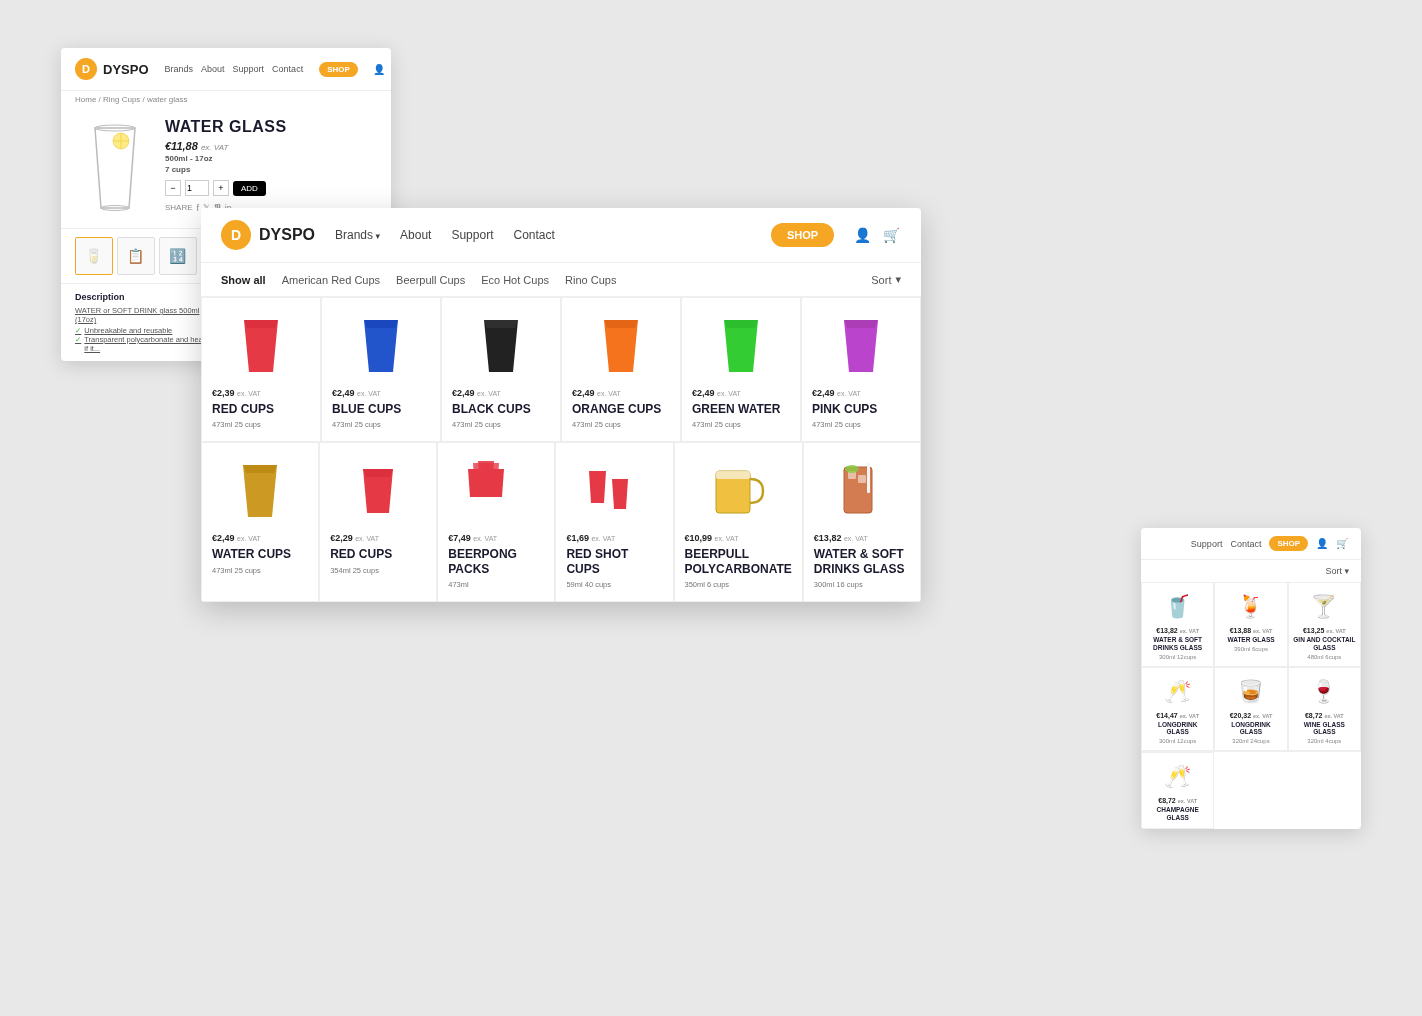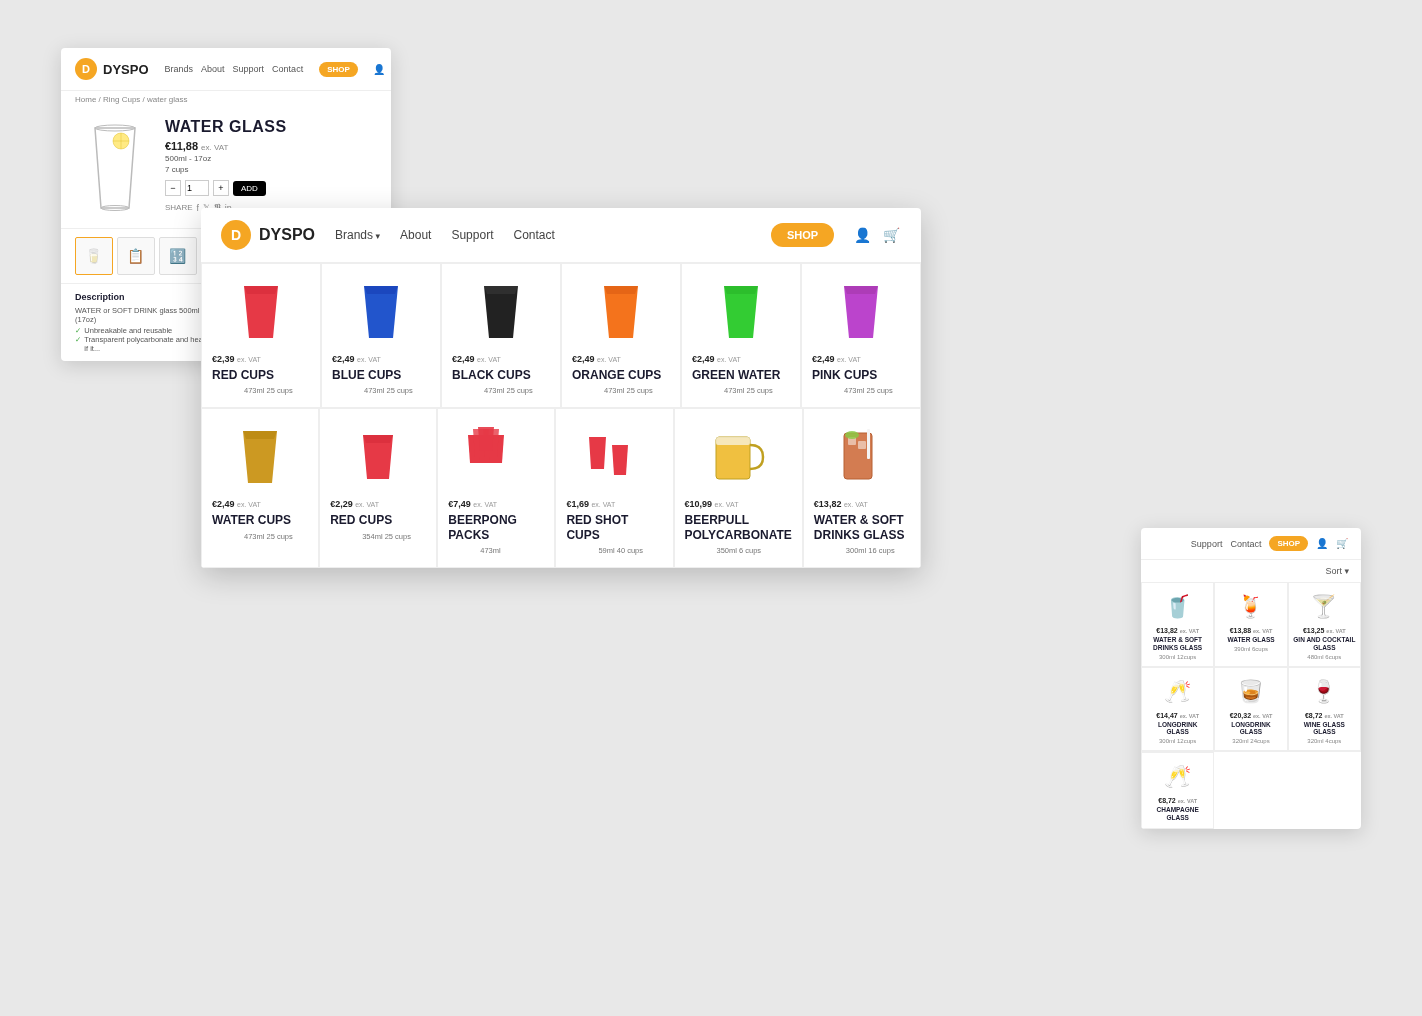--- a/index.html
+++ b/index.html
@@ -126,32 +126,34 @@
       font-weight: 900;
       color: #1a1a2e;
       margin-bottom: 4px;
       letter-spacing: 0.5px;
     }
 
     .product-price-lg {
       font-size: 11px;
       font-weight: bold;
       color: #222;
+      font-style: italic;
     }
 
     .product-price-lg .ex-vat {
       font-size: 8px;
       color: #888;
       font-weight: normal;
     }
 
     .product-volume {
       font-size: 8px;
       color: #555;
       margin-top: 2px;
+      font-weight: bold;
     }
 
     .qty-row {
       display: flex;
       align-items: center;
       gap: 4px;
       margin-top: 6px;
     }
 
     .qty-btn {
@@ -232,21 +234,21 @@
       margin-bottom: 4px;
     }
 
     .desc-grid {
       display: flex;
       gap: 8px;
       font-size: 7.5px;
       color: #555;
     }
 
-    .desc-col { flex: 1; }
+    .desc-col { flex: 1; text-decoration: underline; }
     .desc-row { margin-bottom: 2px; }
     .desc-label { color: #888; }
     .desc-value { color: #333; font-weight: bold; }
     .check-item { display: flex; gap: 3px; align-items: flex-start; }
     .check-mark { color: #4a4; }
 
     
     .card-shop {
       position: absolute;
       top: 160px;
@@ -391,21 +393,20 @@
       font-weight: 900;
       color: #1a1a2e;
       align-self: flex-start;
       line-height: 1.2;
     }
 
     .prod-detail {
       font-size: 7.5px;
       color: #777;
       align-self: flex-start;
-      margin-left: 32px;
     }
 
     
     .card-right {
       position: absolute;
       top: 480px;
       right: 0;
       width: 220px;
       background: #fff;
       border-radius: 4px;
@@ -594,20 +595,31 @@
         <span>Support</span>
         <span>Contact</span>
       </div>
       <button class="shop-btn">SHOP</button>
       <div class="shop-nav-icons">
         <span>👤</span>
         <span>🛒</span>
       </div>
     </div>
 
+    <div class="filter-bar">
+      <span class="filter-item active">Show all</span>
+      <span class="filter-item">American Red Cups</span>
+      <span class="filter-item">Beerpull Cups</span>
+      <span class="filter-item">Eco Hot Cups</span>
+      <span class="filter-item">Rino Cups</span>
+      <div class="sort-btn">
+        <span>Sort</span>
+        <span>▾</span>
+      </div>
+    </div>
 
     <div class="products-grid">
 
       <div class="product-card">
         <div class="cup-img">
           <svg class="cup-svg" viewBox="0 0 44 58" xmlns="http://www.w3.org/2000/svg">
             <path d="M5,4 L39,4 L34,56 L10,56 Z" fill="#e63946"></path>
             <path d="M5,4 L39,4 L36,12 L8,12 Z" fill="#cc2233" opacity="0.4"></path>
           </svg>
         </div>

